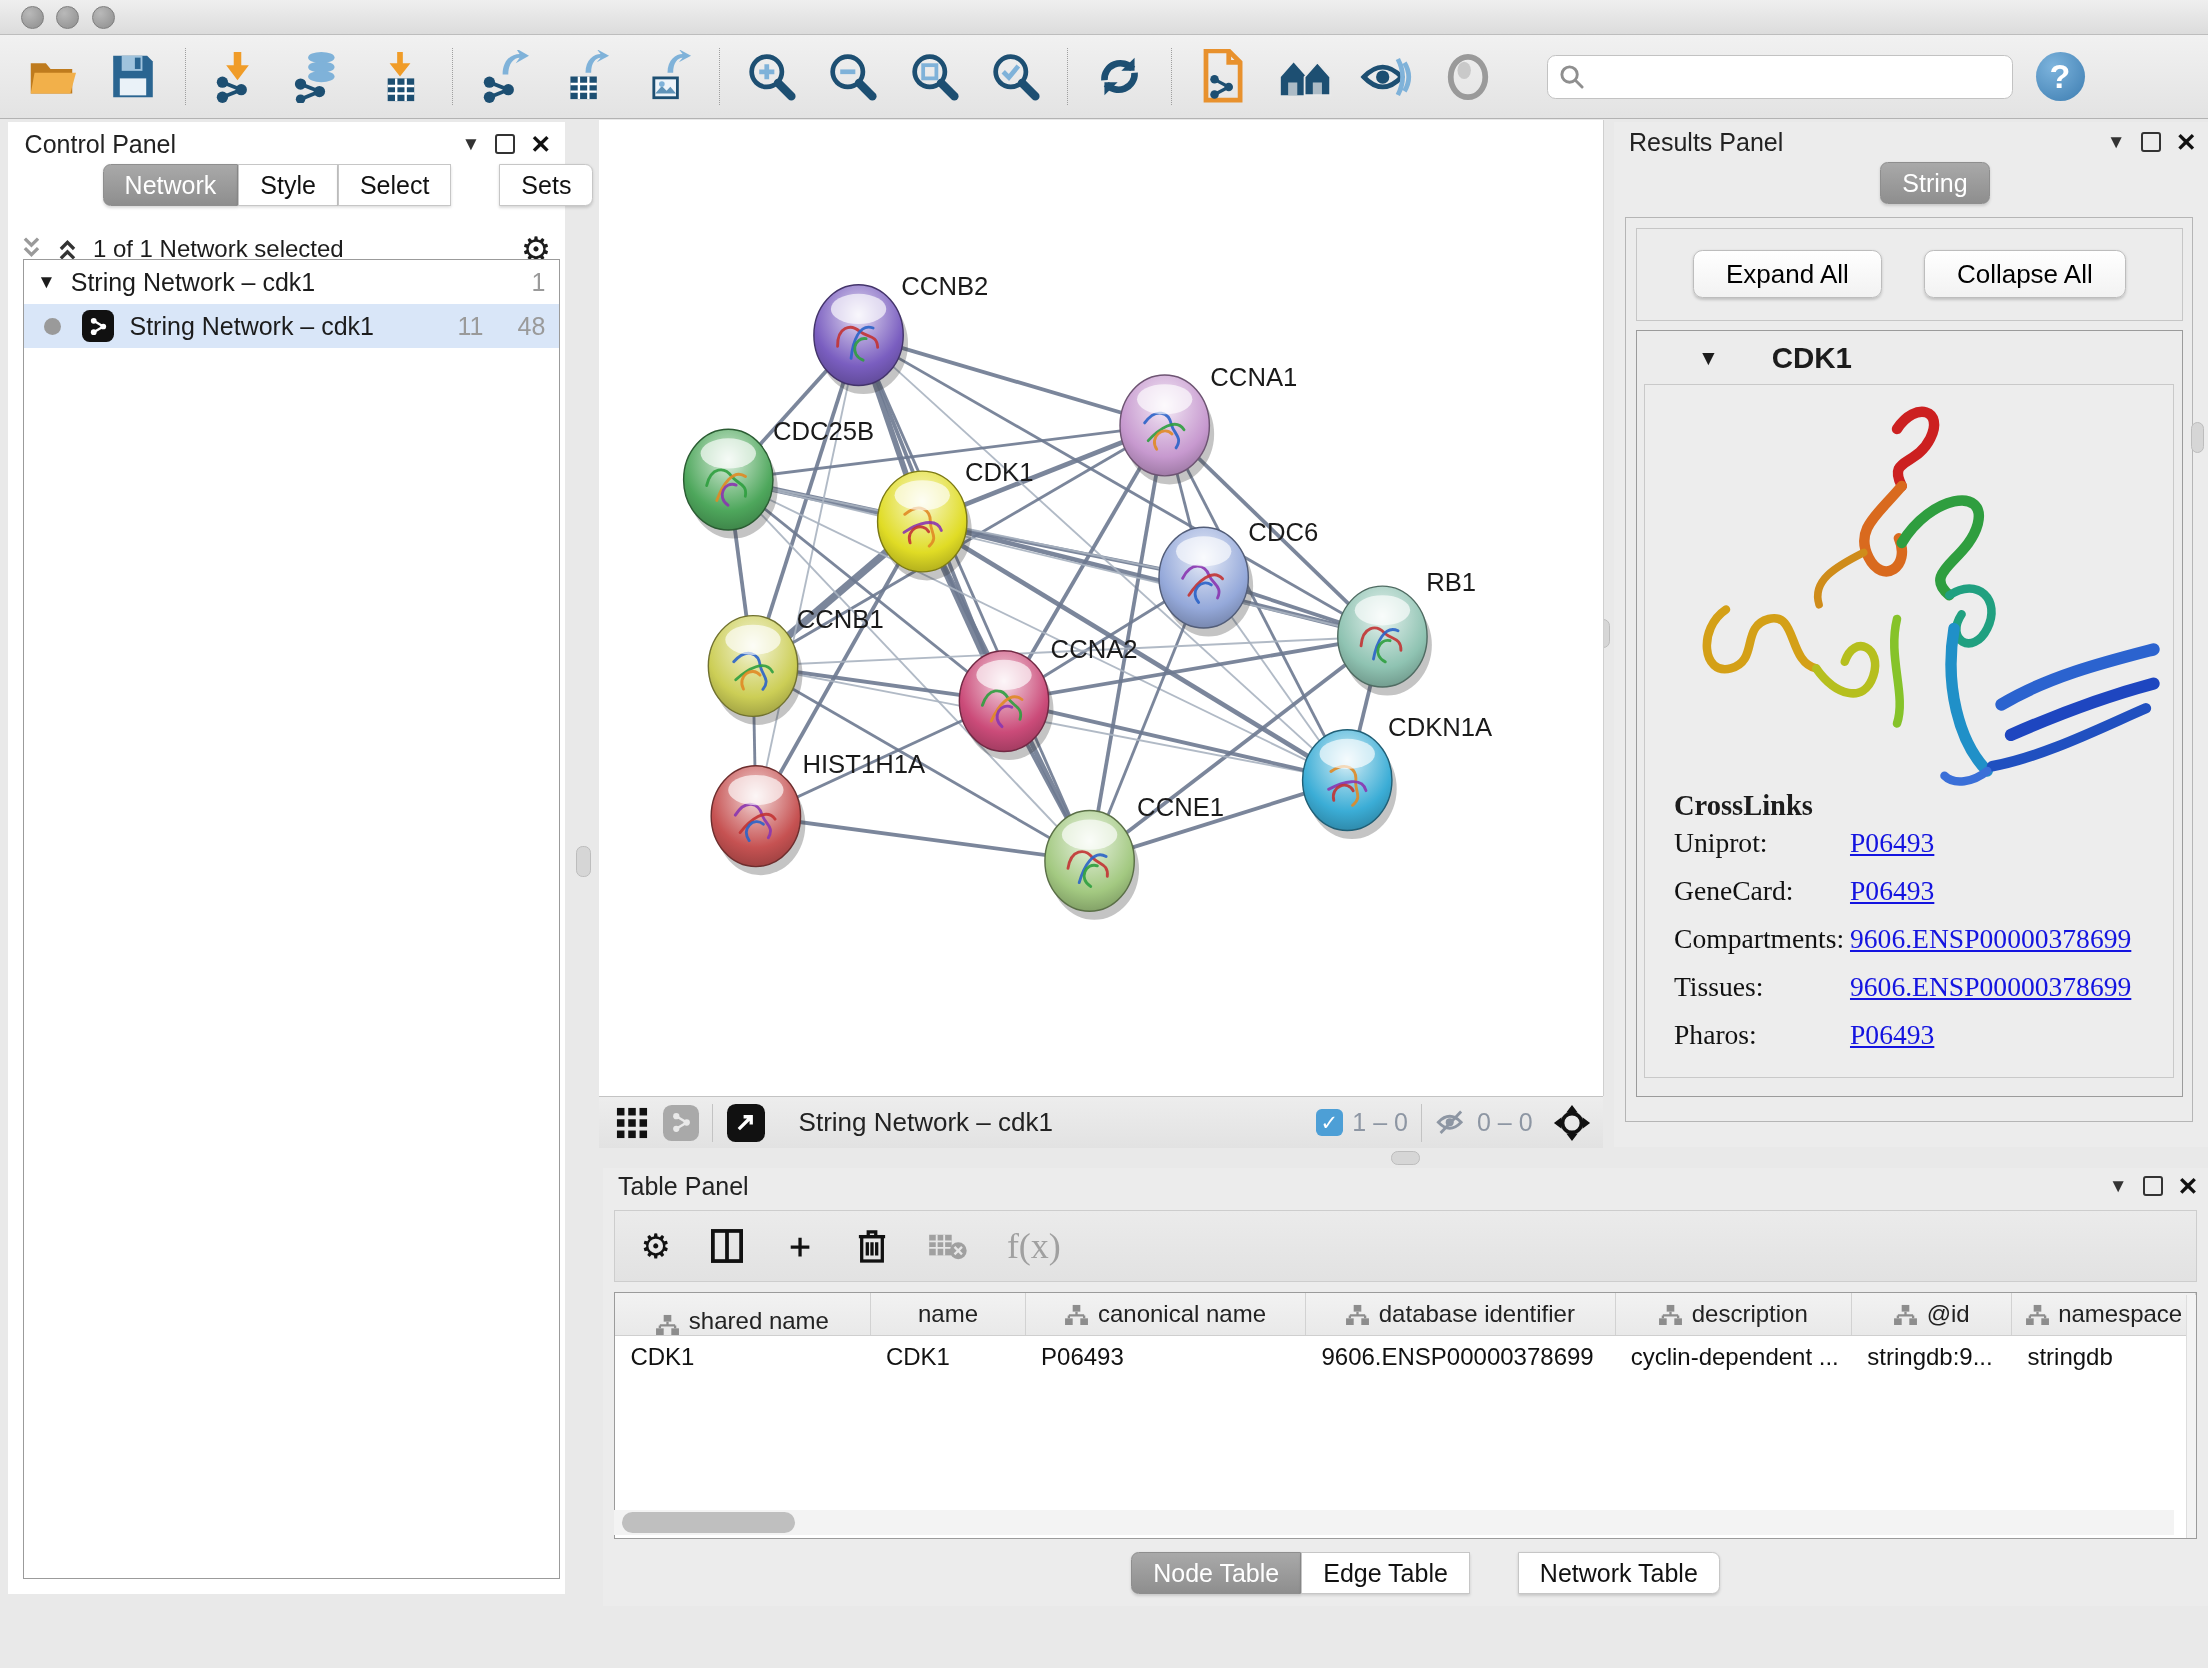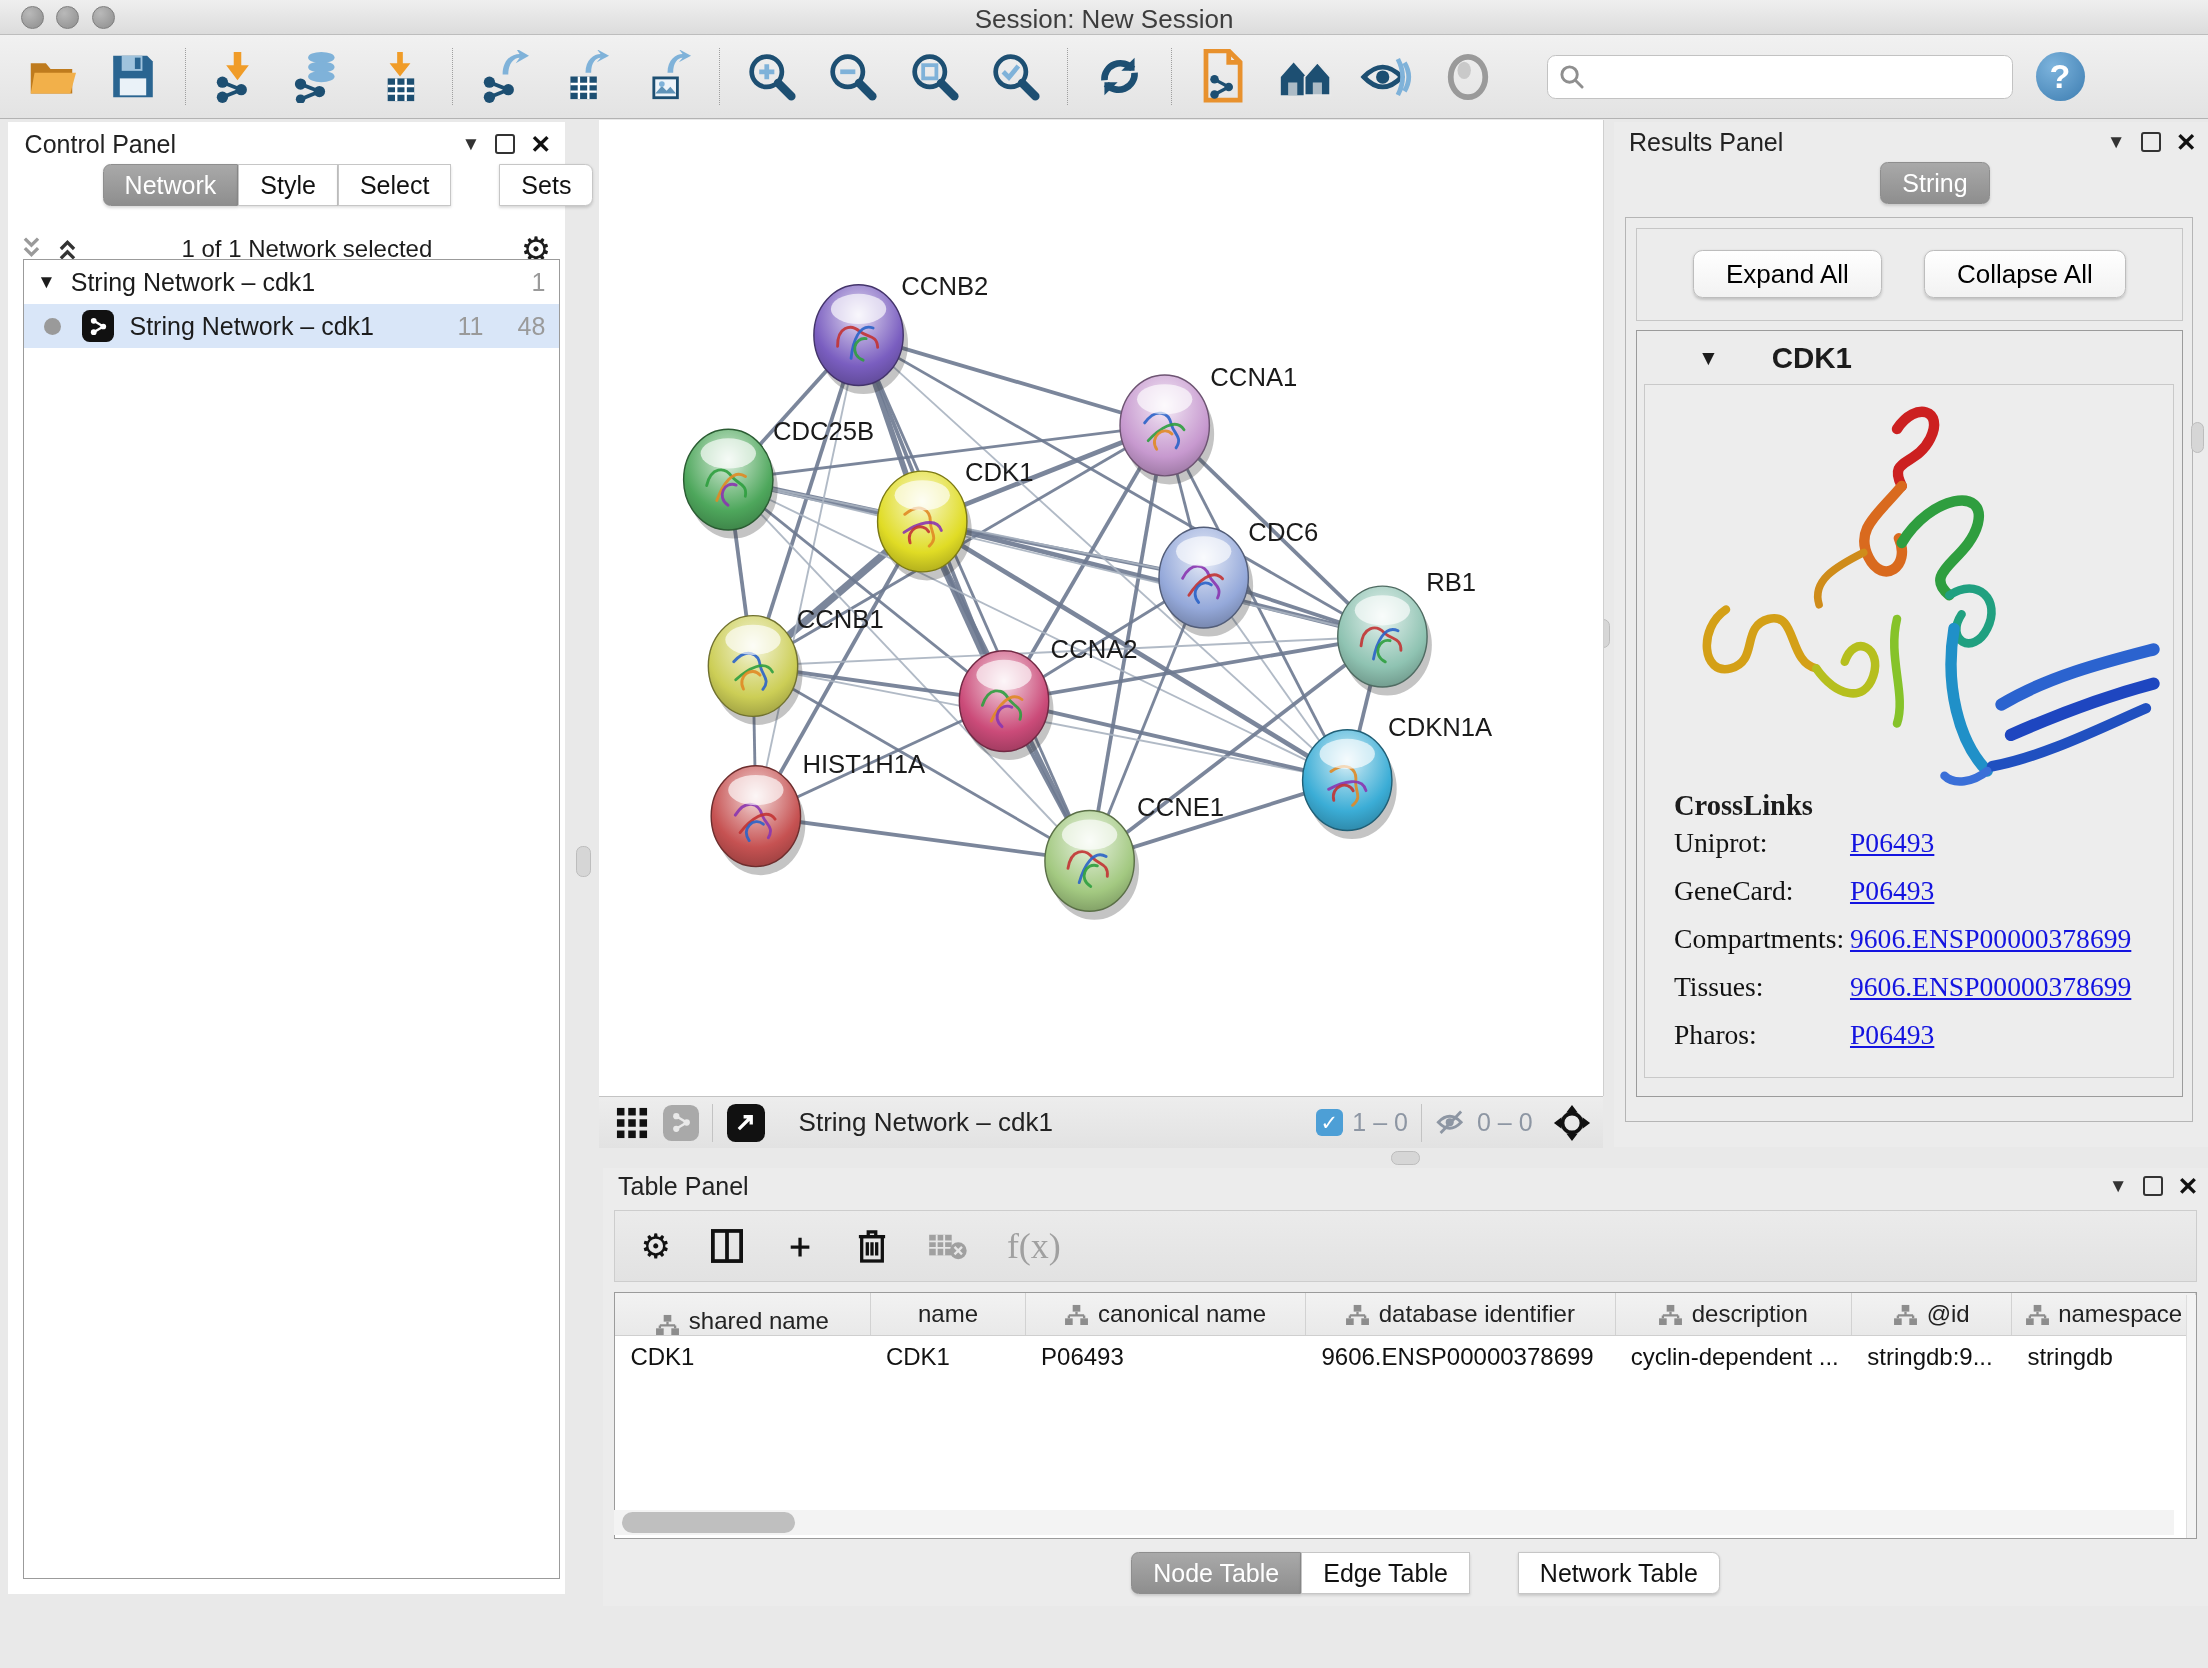--- a/index.html
+++ b/index.html
@@ -33,21 +33,21 @@
   .seg-tab{font-size:25px;padding:5.7px 21px;background:#fff;border:1px solid #c6c6c6;color:#111;
            box-shadow:0 1.9px 2.9px rgba(0,0,0,.15);}
   .seg-tab:first-child{border-radius:7.6px 0 0 7.6px;}
   .seg-tab:last-child{border-radius:0 7.6px 7.6px 0;margin-left:48px;}
   .seg-tab.active{background:linear-gradient(#a9a9a9,#8e8e8e);color:#fff;border-color:#8e8e8e;}
   
   .control-panel{left:7.6px;top:122px;width:557px;height:1472px;background:#ffffff;}
   .cp-header{left:17px;top:7.6px;right:13.3px;display:flex;justify-content:space-between;align-items:center;}
   .cp-tabs{left:55px;top:42px;}
   .cp-selrow{left:13.3px;top:107px;right:13.3px;display:flex;align-items:center;}
-  .cp-selrow .sel-text{flex:1;text-align:center;font-size:24px;}
+  .cp-selrow .sel-text{flex:1;font-size:24px;}
   .tree-box{left:15px;top:137px;width:535px;height:1318px;background:#fff;border:1.9px solid #9b9b9b;}
   .tree-row{display:flex;align-items:center;height:44px;font-size:25px;padding:0 13.3px;}
   .tree-row.selected{background:#d9e6f8;}
   .tree-num{color:#9a9a9a;font-size:25px;}
   .share-badge{width:32px;height:32px;border-radius:7.6px;background:#111;display:flex;align-items:center;justify-content:center;}
   
   .canvas{left:599px;top:120px;width:1004px;height:976px;background:#fff;border-right:1px solid #cfcfcf;}
   .canvas-bar{left:599px;top:1096px;width:1004px;height:51px;background:linear-gradient(#ededed,#e2e2e2);
               border-top:1px solid #c3c3c3;display:flex;align-items:center;}
   .cb-sep{width:0;height:38px;border-left:1px solid #c3c3c3;margin:0 13.3px;}
@@ -103,21 +103,20 @@
 </style>
 </head>
 <body>
 
 <div class="window">
 
   <div class="abs titlebar">
     <div class="abs" style="left:21px;top:5.7px;">
       <span class="tl-dot"></span><span class="tl-dot"></span><span class="tl-dot"></span>
     </div>
-    <div class="abs win-title">Session: New Session</div>
   </div>
 
   <div class="abs toolbar">
     <div class="tb-group">
       <div class="tb-btn">
         <svg width="49" height="49" viewBox="0 0 52 52">
           <path d="M4 12 h16 l5 6 h23 v26 h-44 z" fill="#bf7b1e"></path>
           <path d="M8 22 h44 l-6 22 h-42 z" fill="#f2b04a"></path>
         </svg>
       </div>

